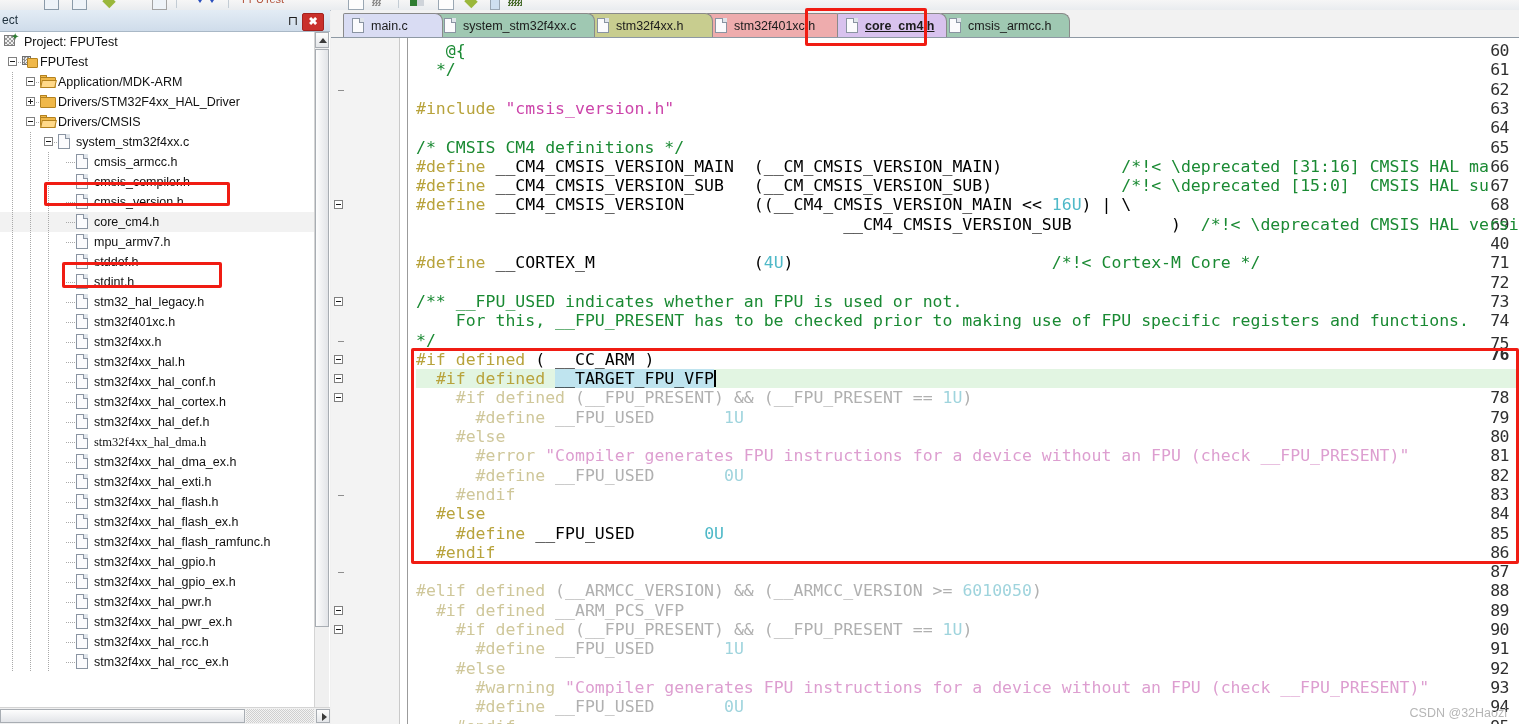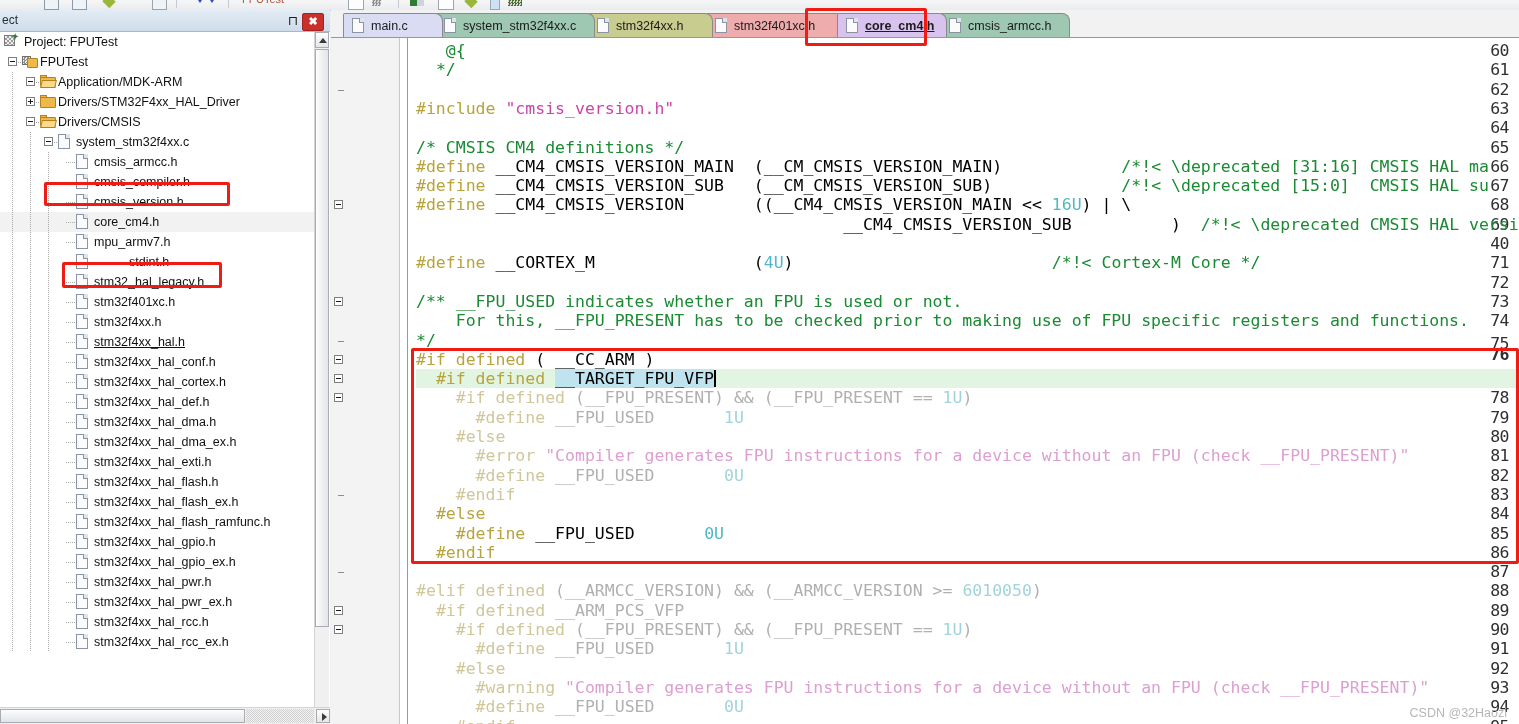--- a/index.html
+++ b/index.html
@@ -295,21 +295,31 @@
             <span class="tlabel" style="left: 94px;">mpu_armv7.h</span>
           </div>
           <div class="trow" style="height: 20px;">
             <span class="dot-v" style="left: 12px;"></span>
             <span class="dot-v" style="left: 30px;"></span>
             <span class="dot-v" style="left: 48px;"></span>
             <span class="dot-h" style="left: 66px; width: 12px;"></span>
             <span class="ico-file" style="left: 76px;">
               <span class="fold"></span>
             </span>
-            <span class="tlabel" style="left: 94px; margin-left: 35px;">stdint.h</span>
+            <span class="tlabel" style="left: 94px;">stddef.h</span>
+          </div>
+          <div class="trow" style="height: 20px;">
+            <span class="dot-v" style="left: 12px;"></span>
+            <span class="dot-v" style="left: 30px;"></span>
+            <span class="dot-v" style="left: 48px;"></span>
+            <span class="dot-h" style="left: 66px; width: 12px;"></span>
+            <span class="ico-file" style="left: 76px;">
+              <span class="fold"></span>
+            </span>
+            <span class="tlabel" style="left: 94px;">stdint.h</span>
           </div>
           <div class="trow" style="height: 20px;">
             <span class="dot-v" style="left: 12px;"></span>
             <span class="dot-v" style="left: 30px;"></span>
             <span class="dot-v" style="left: 48px;"></span>
             <span class="dot-h" style="left: 66px; width: 12px;"></span>
             <span class="ico-file" style="left: 76px;">
               <span class="fold"></span>
             </span>
             <span class="tlabel" style="left: 94px;">stm32_hal_legacy.h</span>
@@ -335,21 +345,21 @@
             <span class="tlabel" style="left: 94px;">stm32f4xx.h</span>
           </div>
           <div class="trow" style="height: 20px;">
             <span class="dot-v" style="left: 12px;"></span>
             <span class="dot-v" style="left: 30px;"></span>
             <span class="dot-v" style="left: 48px;"></span>
             <span class="dot-h" style="left: 66px; width: 12px;"></span>
             <span class="ico-file" style="left: 76px;">
               <span class="fold"></span>
             </span>
-            <span class="tlabel" style="left: 94px; text-decoration: underline;">stm32f4xx_hal.h</span>
+            <span class="tlabel" style="left: 94px;">stm32f4xx_hal.h</span>
           </div>
           <div class="trow" style="height: 20px;">
             <span class="dot-v" style="left: 12px;"></span>
             <span class="dot-v" style="left: 30px;"></span>
             <span class="dot-v" style="left: 48px;"></span>
             <span class="dot-h" style="left: 66px; width: 12px;"></span>
             <span class="ico-file" style="left: 76px;">
               <span class="fold"></span>
             </span>
             <span class="tlabel" style="left: 94px;">stm32f4xx_hal_conf.h</span>
@@ -375,21 +385,21 @@
             <span class="tlabel" style="left: 94px;">stm32f4xx_hal_def.h</span>
           </div>
           <div class="trow" style="height: 20px;">
             <span class="dot-v" style="left: 12px;"></span>
             <span class="dot-v" style="left: 30px;"></span>
             <span class="dot-v" style="left: 48px;"></span>
             <span class="dot-h" style="left: 66px; width: 12px;"></span>
             <span class="ico-file" style="left: 76px;">
               <span class="fold"></span>
             </span>
-            <span class="tlabel" style="left: 94px;">stm32f4xx_hal_dma.h</span>
+            <span class="tlabel" style="left: 94px; font-family: Liberation Serif, serif;">stm32f4xx_hal_dma.h</span>
           </div>
           <div class="trow" style="height: 20px;">
             <span class="dot-v" style="left: 12px;"></span>
             <span class="dot-v" style="left: 30px;"></span>
             <span class="dot-v" style="left: 48px;"></span>
             <span class="dot-h" style="left: 66px; width: 12px;"></span>
             <span class="ico-file" style="left: 76px;">
               <span class="fold"></span>
             </span>
             <span class="tlabel" style="left: 94px;">stm32f4xx_hal_dma_ex.h</span>

